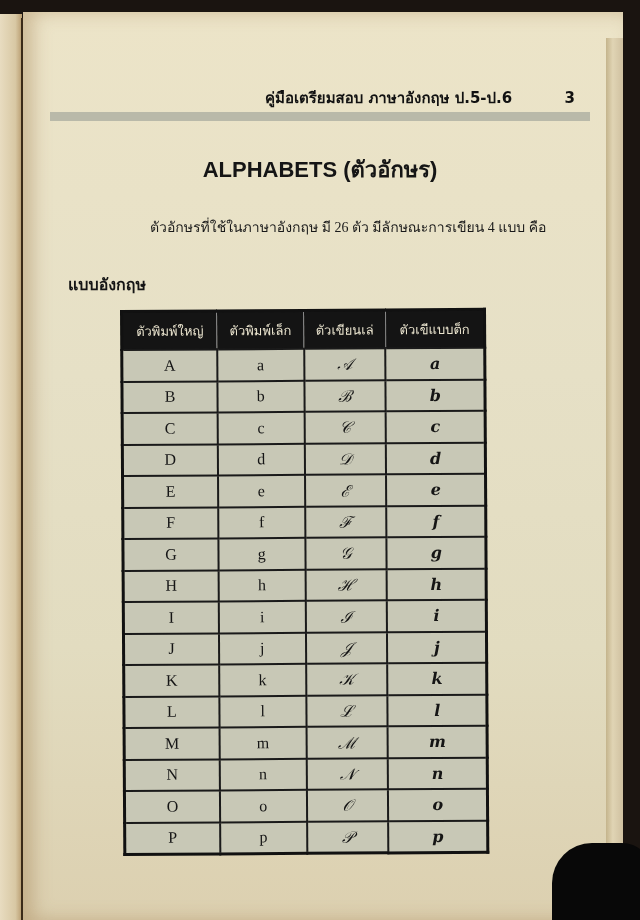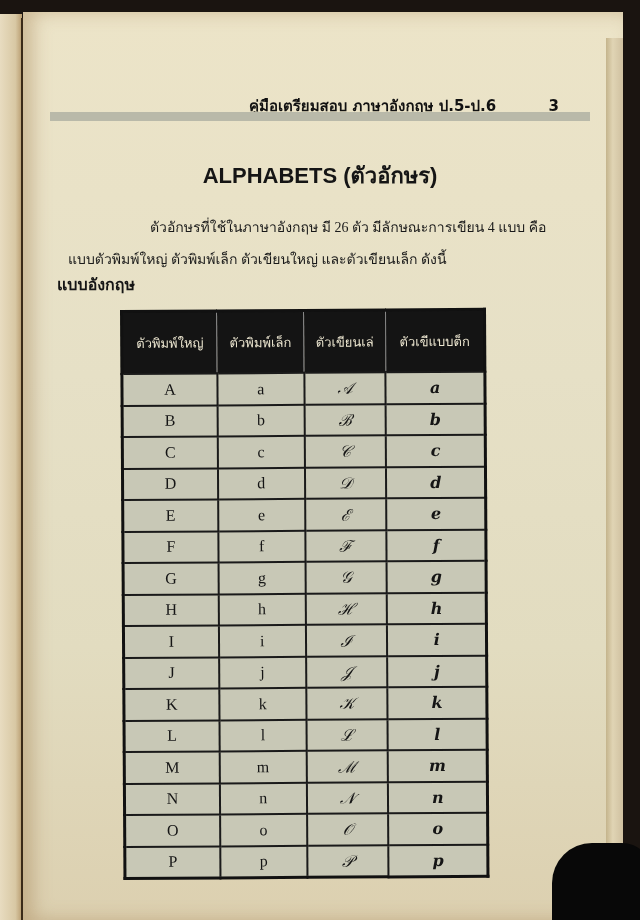--- a/index.html
+++ b/index.html
@@ -19,50 +19,50 @@
     .page {
       position: absolute; left: 23px; top: 12px; width: 600px; height: 908px;
       background: linear-gradient(180deg, #ece4c8 0%, #e6e0c6 40%, #e2dcc0 70%, #dcd0b0 100%);
       box-shadow: inset 10px 0 18px rgba(150,110,60,0.35);
     }
     .page-edge {
       position: absolute; right: 0; top: 26px; width: 17px; height: 894px;
       background: linear-gradient(90deg, #c4b48c 0%, #e0d4b4 40%, #cfc0a0 100%);
     }
     .header {
-      position: absolute; left: 249px; top: 86px; width: 310px;
+      position: absolute; left: 265px; top: 86px; width: 310px;
       display: flex; justify-content: space-between; align-items: center;
-      font-family: "DejaVu Sans", sans-serif; font-weight: bold; font-size: 15px; color: #111; margin-top: 8px;
+      font-family: "DejaVu Sans", sans-serif; font-weight: bold; font-size: 15px; color: #111;
     }
     .header-rule {
       position: absolute; left: 50px; top: 112px; width: 540px; height: 9px;
       background: #b9b9a9;
     }
     .title {
       position: absolute; left: 0; top: 152px; width: 640px; text-align: center;
-      font-family: "Liberation Sans", sans-serif; font-weight: bold; font-size: 22px; color: #151515; margin-top: 6px;
+      font-family: "Liberation Sans", sans-serif; font-weight: bold; font-size: 22px; color: #151515;
     }
     .para {
       position: absolute; left: 68px; top: 212px; width: 500px;
       font-family: Liberation Serif, serif; font-size: 14px; color: #1a1a1a; line-height: 32px;
     }
     .para .indent { display: inline-block; width: 82px; }
     .section {
-      position: absolute; left: 57px; top: 272px;
+      position: absolute; left: 68px; top: 272px;
       font-family: "DejaVu Sans", sans-serif; font-weight: bold; font-size: 16px; color: #151515;
     }
     table.alpha {
       position: absolute; left: 120px; top: 310px; width: 366px;
       border-collapse: collapse; border: 3px solid #111;
       transform: rotate(-0.35deg); transform-origin: top left;
     }
     table.alpha th {
       background: #141414; color: #ece6d0; font-weight: normal;
       font-family: "DejaVu Serif", serif; font-size: 13px; height: 36px;
-      border-left: 1.5px solid #888; padding: 12px 2px; white-space: nowrap;
+      border-left: 1.5px solid #888; padding: 0 2px; white-space: nowrap;
     }
     table.alpha th:first-child { border-left: none; }
     table.alpha td {
       background: #c8c8b6; border: 2px solid #1a1a1a; text-align: center;
       height: 29.5px; font-size: 16px; color: #151515; padding: 0;
     }
     td.script-upper { font-family: "DejaVu Serif", serif; font-style: italic; font-size: 14px; color: #333; }
     td.script-lower { font-family: "DejaVu Serif", serif; font-style: italic; font-weight: bold; font-size: 17px; }
     td.print-upper, td.print-lower { font-family: "Liberation Serif", serif; }
     .thumb {
@@ -82,21 +82,20 @@
 <div class="header">
   <span>คู่มือเตรียมสอบ ภาษาอังกฤษ ป.5-ป.6</span>
   <span>3</span>
 </div>
 <div class="header-rule"></div>
 
 <div class="title">ALPHABETS (ตัวอักษร)</div>
 
 <div class="para">
   <div><span class="indent"></span><span>ตัวอักษรที่ใช้ในภาษาอังกฤษ มี 26 ตัว มีลักษณะการเขียน 4 แบบ คือ</span></div>
-  <div>แบบตัวพิมพ์ใหญ่   ตัวพิมพ์เล็ก   ตัวเขียนใหญ่   และตัวเขียนเล็ก  ดังนี้</div>
 </div>
 
 <div class="section">แบบอังกฤษ</div>
 
 <table class="alpha">
   <thead>
     <tr>
       <th>ตัวพิมพ์ใหญ่</th>
       <th>ตัวพิมพ์เล็ก</th>
       <th>ตัวเขียนเล่</th>

